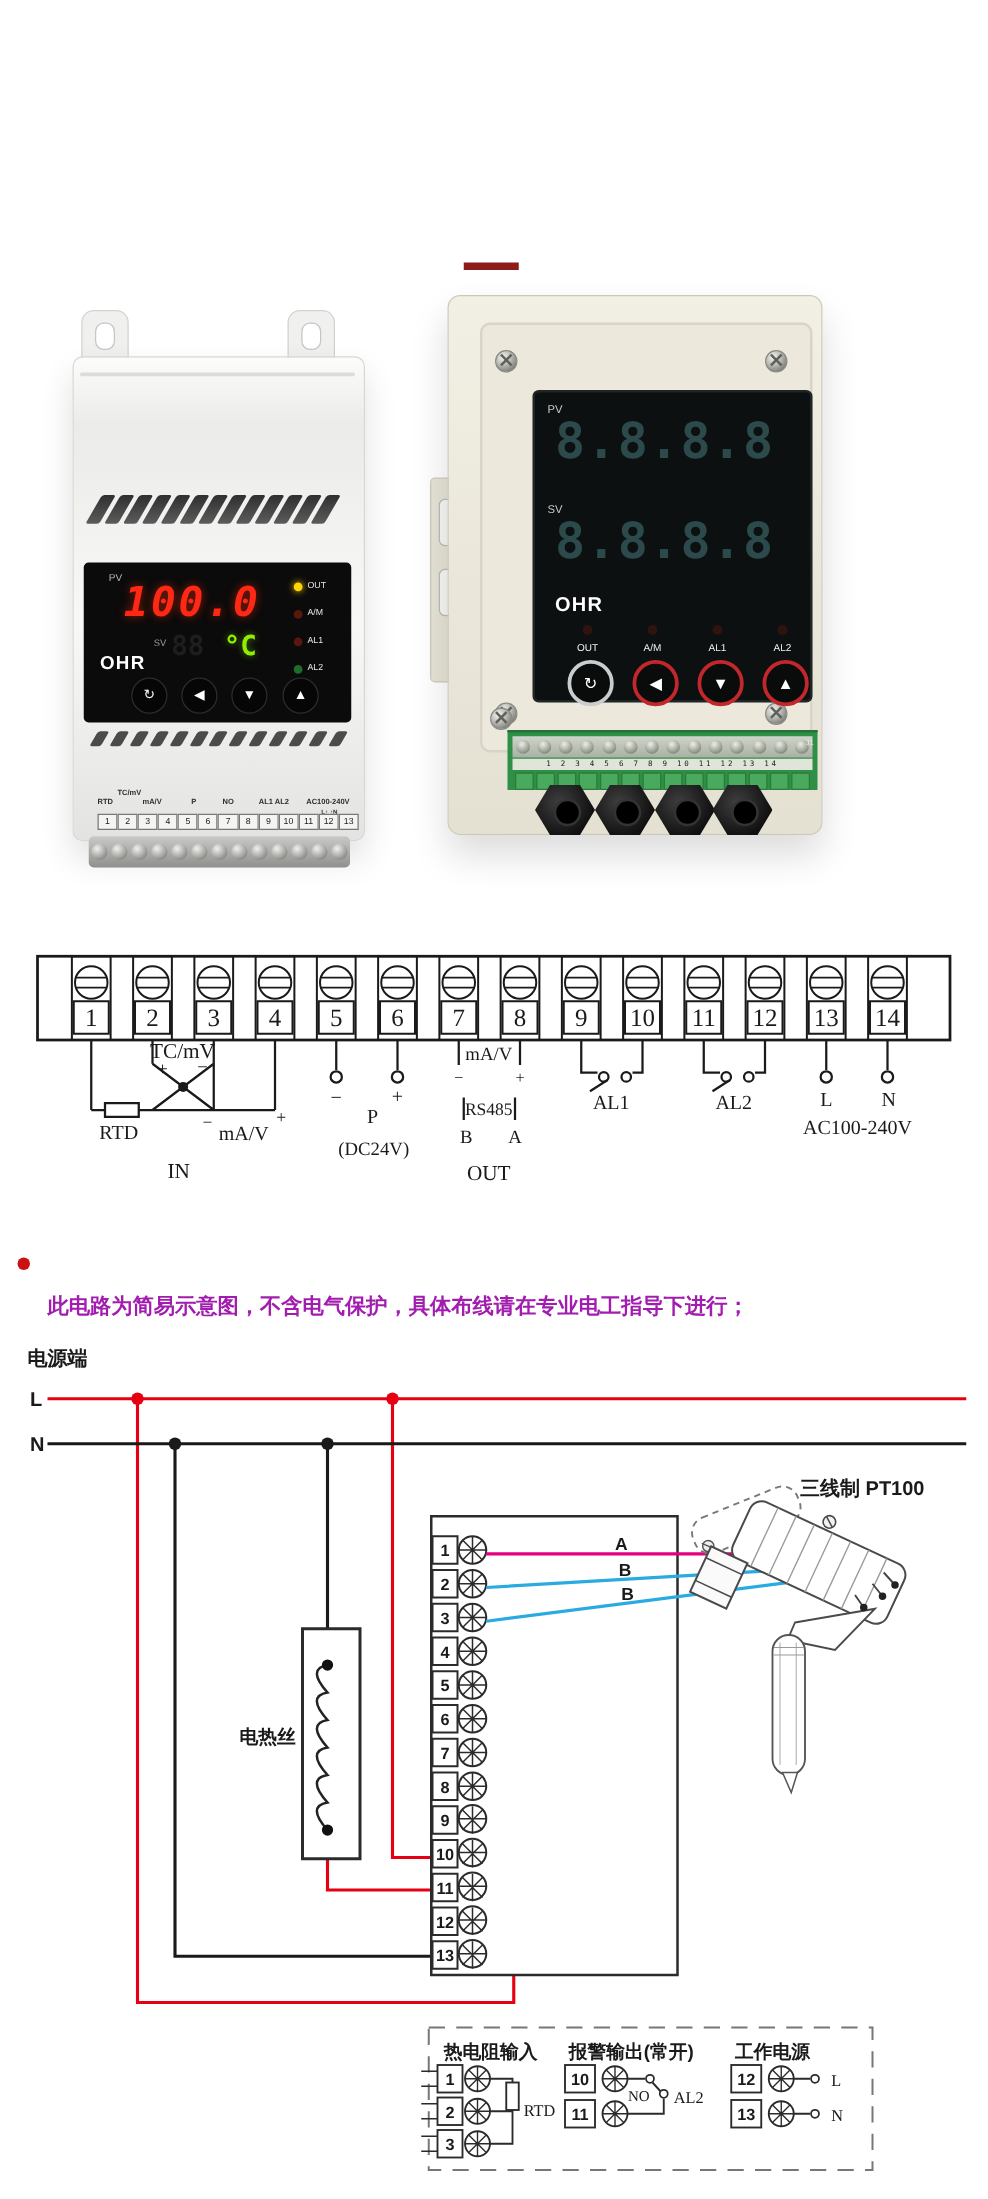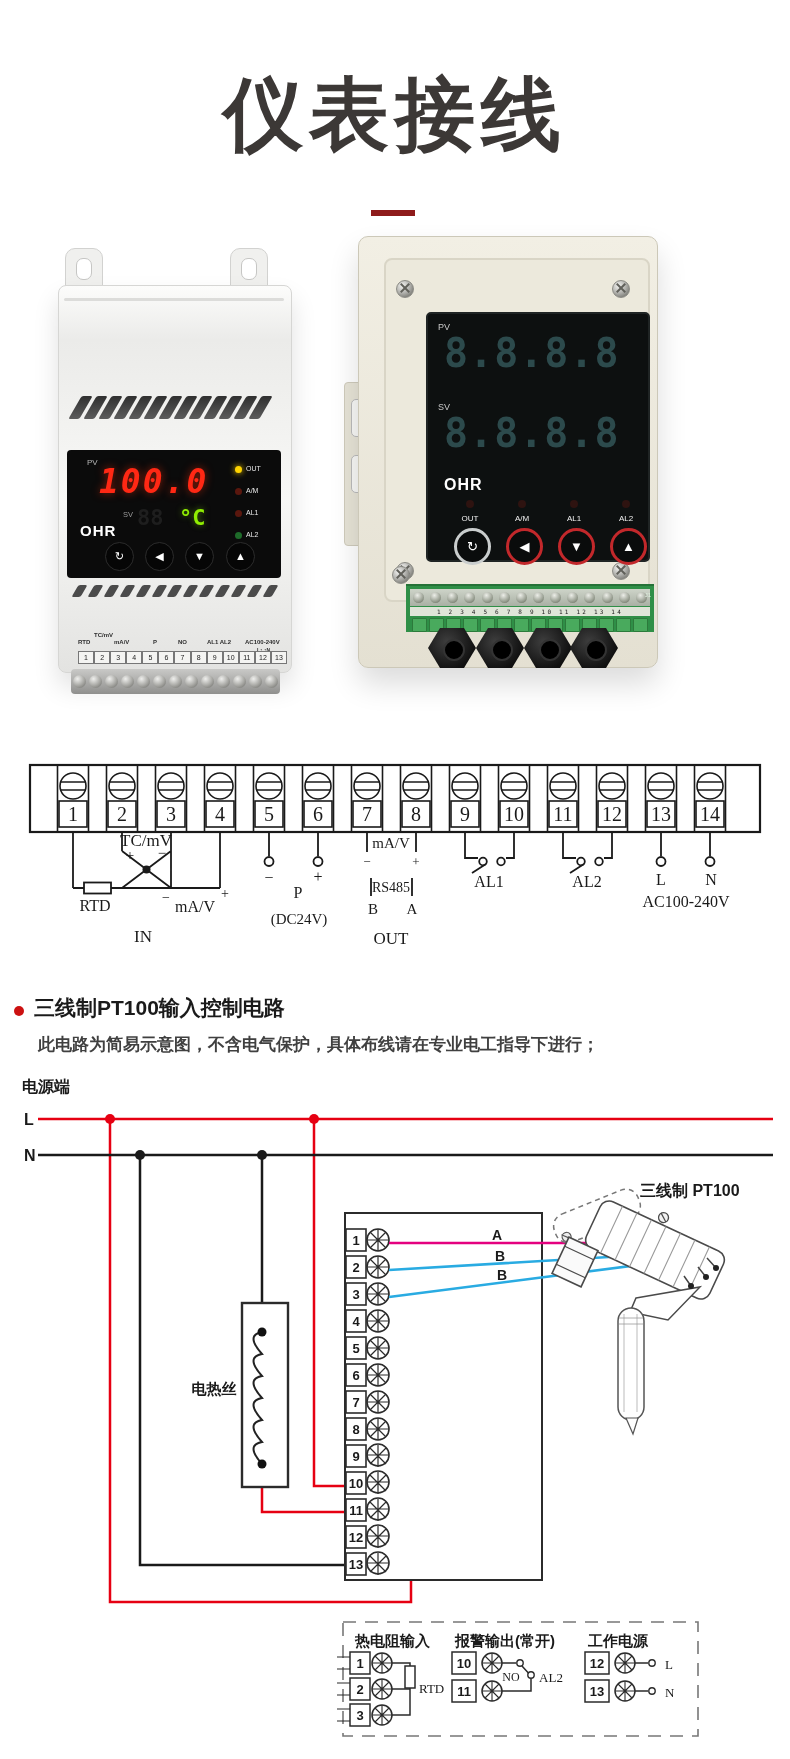--- a/index.html
+++ b/index.html
@@ -90,35 +90,34 @@
   #pcb .j1{position:absolute;right:3px;top:6px;font-size:6px;color:#dff0df;}
   .gland{position:absolute;top:396px;width:48px;height:40px;
     clip-path:polygon(25% 0,75% 0,100% 50%,75% 100%,25% 100%,0 50%);
     background:radial-gradient(circle at 40% 35%,#3e3e3e,#101010 72%);}
   .gland::after{content:"";position:absolute;left:15px;top:11px;width:18px;height:18px;border-radius:50%;
     background:#000;border:2px solid #333;}
 
   
   .bullet{position:absolute;left:14px;top:1006px;width:10px;height:10px;border-radius:50%;background:#cc1111;}
   .sec-head{position:absolute;left:34px;top:994px;font-size:21px;font-weight:700;color:#1a1a1a;}
-  .sec-note{position:absolute;left:38px;top:1033px;font-size:17px;font-weight:700;color:#404040;}
+  .sec-note{position:absolute;left:38px;top:1033px;font-size:17px;font-weight:700;color:#a21caf;}
 
   
   svg{position:absolute;left:0;}
   svg text{fill:#1a1a1a;}
   .st{font-family:"Liberation Serif","DejaVu Serif",serif;}
   .sn{font-family:"Liberation Sans","DejaVu Sans",sans-serif;font-weight:bold;}
   .mid{text-anchor:middle;}
 </style>
 </head>
 <body>
 
 <div id="canvas">
 
-  <div class="page-title">仪表接线</div>
   <div class="title-dash"></div>
 
   <div id="dev-l">
     <div class="ear" style="left:7px">
         <i></i>
       </div>
     <div class="ear" style="left:172px">
         <i></i>
       </div>
     <div class="clip"></div>
@@ -397,21 +396,20 @@
       <text x="391" y="944" class="mid" font-size="17">OUT</text>
       <text x="489" y="887" class="mid">AL1</text>
       <text x="587" y="887" class="mid">AL2</text>
       <text x="661" y="885" class="mid">L</text>
       <text x="711" y="885" class="mid">N</text>
       <text x="686" y="907" class="mid">AC100-240V</text>
     </g>
   </svg>
 
   <span class="bullet"></span>
-  <div class="sec-head">三线制PT100输入控制电路</div>
   <div class="sec-note">此电路为简易示意图，不含电气保护，具体布线请在专业电工指导下进行；</div>
 
   <svg id="circuit-svg" style="top:1066px" width="790" height="693" viewBox="0 1066 790 693">
 
     <text x="22" y="1092" class="sn" font-size="16" fill="#333">电源端</text>
     <text x="24" y="1125" class="sn" font-size="16" fill="#e60012">L</text>
     <text x="24" y="1161" class="sn" font-size="16">N</text>
     <g stroke="#e60012" stroke-width="2.5" fill="none">
       <path d="M38,1119 H773"></path>
       <path d="M110,1119 V1602 H411 V1537 H382"></path>

